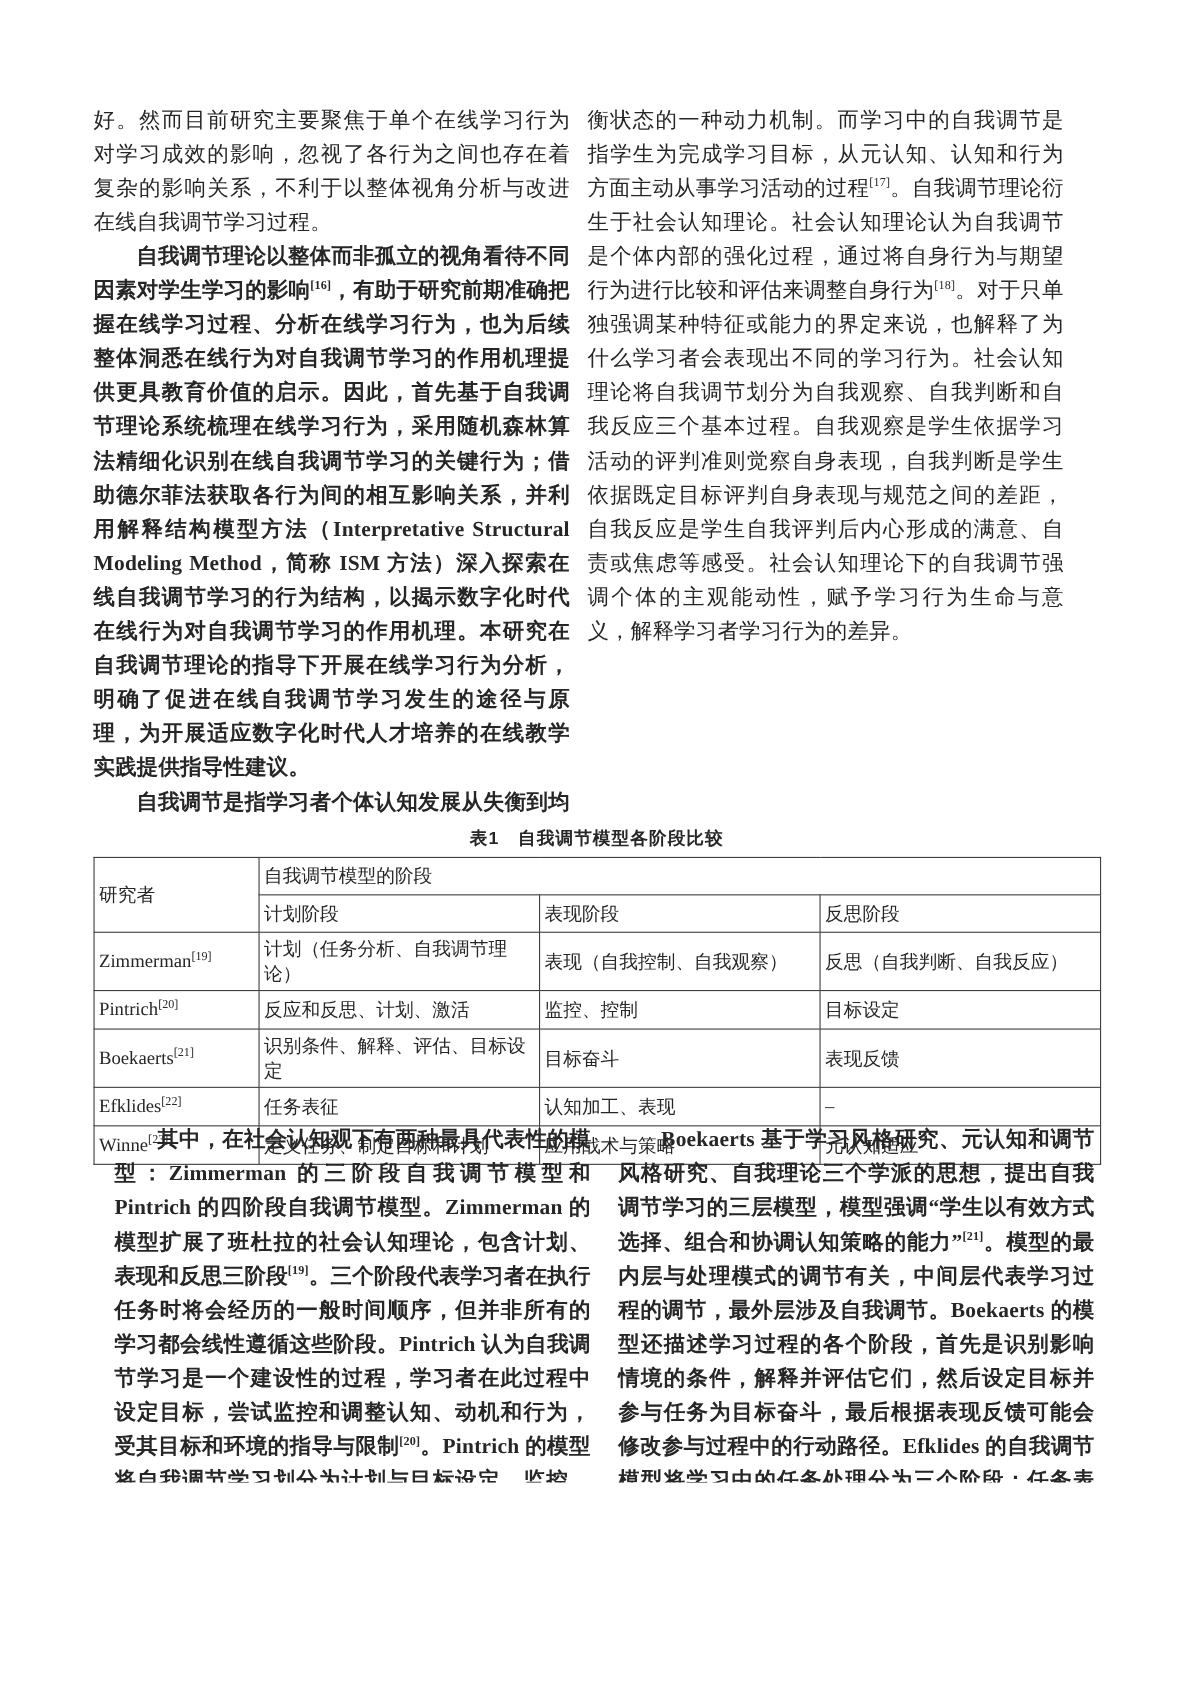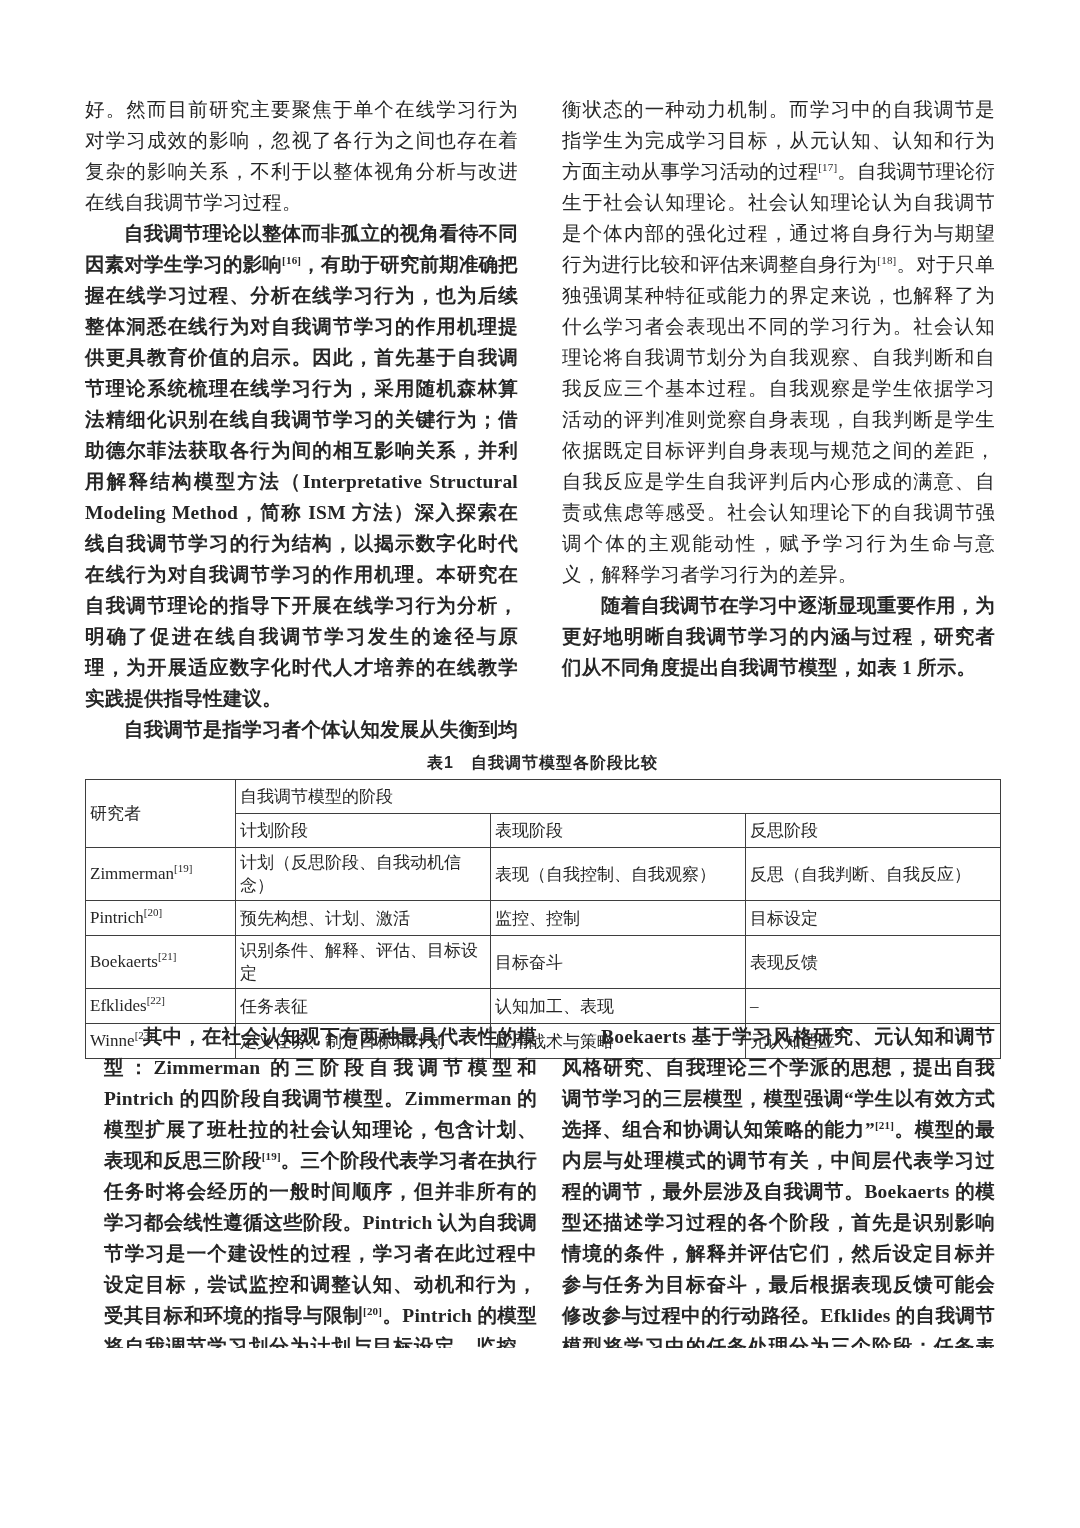--- a/index.html
+++ b/index.html
@@ -25,21 +25,21 @@
   .sec-heading {
     font-family:"Liberation Sans","DejaVu Sans",sans-serif;
     font-weight:bold;
     font-size:20px; line-height:31px;
     margin:15px 0 13px 0;
     letter-spacing:1px;
   }
   sup.ref { font-size:11px; line-height:0; vertical-align:super; }
 
   #col-top-left  { left:85px;  top:94px; }
-  #col-top-right { left:562px; top:94px; }
+  #col-top-right { left:534px; top:94px; }
   #col-bottom-left  { left:68px;  top:1021px;margin-left:36px; }
   #col-bottom-right { left:562px; top:1021px; }
 
   .table-caption {
     position:absolute; left:85px; top:752px; width:915px;
     text-align:center;
     font-family:"Liberation Sans","DejaVu Sans",sans-serif;
     font-weight:bold; font-size:16px; line-height:22px;
     letter-spacing:1px;
   }
@@ -85,21 +85,20 @@
 <div class="page">
 
   <div id="col-top-left" class="col">
       <p class="para">好。然而目前研究主要聚焦于单个在线学习行为对学习成效的影响，忽视了各行为之间也存在着复杂的影响关系，不利于以整体视角分析与改进在线自我调节学习过程。</p>
       <p class="para indent">自我调节理论以整体而非孤立的视角看待不同因素对学生学习的影响<sup class="ref">[16]</sup>，有助于研究前期准确把握在线学习过程、分析在线学习行为，也为后续整体洞悉在线行为对自我调节学习的作用机理提供更具教育价值的启示。因此，首先基于自我调节理论系统梳理在线学习行为，采用随机森林算法精细化识别在线自我调节学习的关键行为；借助德尔菲法获取各行为间的相互影响关系，并利用解释结构模型方法（Interpretative Structural Modeling Method，简称 ISM 方法）深入探索在线自我调节学习的行为结构，以揭示数字化时代在线行为对自我调节学习的作用机理。本研究在自我调节理论的指导下开展在线学习行为分析，明确了促进在线自我调节学习发生的途径与原理，为开展适应数字化时代人才培养的在线教学实践提供指导性建议。</p>
       <p class="para indent">自我调节是指学习者个体认知发展从失衡到均</p>
     </div>
 
   <div id="col-top-right" class="col">
       <p class="para">衡状态的一种动力机制。而学习中的自我调节是指学生为完成学习目标，从元认知、认知和行为方面主动从事学习活动的过程<sup class="ref">[17]</sup>。自我调节理论衍生于社会认知理论。社会认知理论认为自我调节是个体内部的强化过程，通过将自身行为与期望行为进行比较和评估来调整自身行为<sup class="ref">[18]</sup>。对于只单独强调某种特征或能力的界定来说，也解释了为什么学习者会表现出不同的学习行为。社会认知理论将自我调节划分为自我观察、自我判断和自我反应三个基本过程。自我观察是学生依据学习活动的评判准则觉察自身表现，自我判断是学生依据既定目标评判自身表现与规范之间的差距，自我反应是学生自我评判后内心形成的满意、自责或焦虑等感受。社会认知理论下的自我调节强调个体的主观能动性，赋予学习行为生命与意义，解释学习者学习行为的差异。</p>
-      <p class="para indent">随着自我调节在学习中逐渐显现重要作用，为更好地明晰自我调节学习的内涵与过程，研究者们从不同角度提出自我调节模型，如表 1 所示。</p>
     </div>
 
   <div class="table-caption">表1　自我调节模型各阶段比较</div>
 
   <table class="model-table">
     <colgroup>
       <col style="width:150px">
         <col style="width:255px">
         <col style="width:255px">
         <col style="width:255px">
@@ -111,27 +110,27 @@
       </tr>
       <tr id="stage-header-row">
           <th>计划阶段</th>
           <th>表现阶段</th>
           <th>反思阶段</th>
         </tr>
     </thead>
     <tbody id="table-body">
         <tr>
           <td class="researcher">Zimmerman<sup class="ref">[19]</sup></td>
-          <td>计划（反思阶段、自我动机信念）</td>
+          <td>计划（任务分析、自我调节理论）</td>
           <td>表现（自我控制、自我观察）</td>
           <td>反思（自我判断、自我反应）</td>
         </tr>
         <tr>
           <td class="researcher">Pintrich<sup class="ref">[20]</sup></td>
-          <td>预先构想、计划、激活</td>
+          <td>反应和反思、计划、激活</td>
           <td>监控、控制</td>
           <td>目标设定</td>
         </tr>
         <tr>
           <td class="researcher">Boekaerts<sup class="ref">[21]</sup></td>
           <td>识别条件、解释、评估、目标设定</td>
           <td>目标奋斗</td>
           <td>表现反馈</td>
         </tr>
         <tr>

